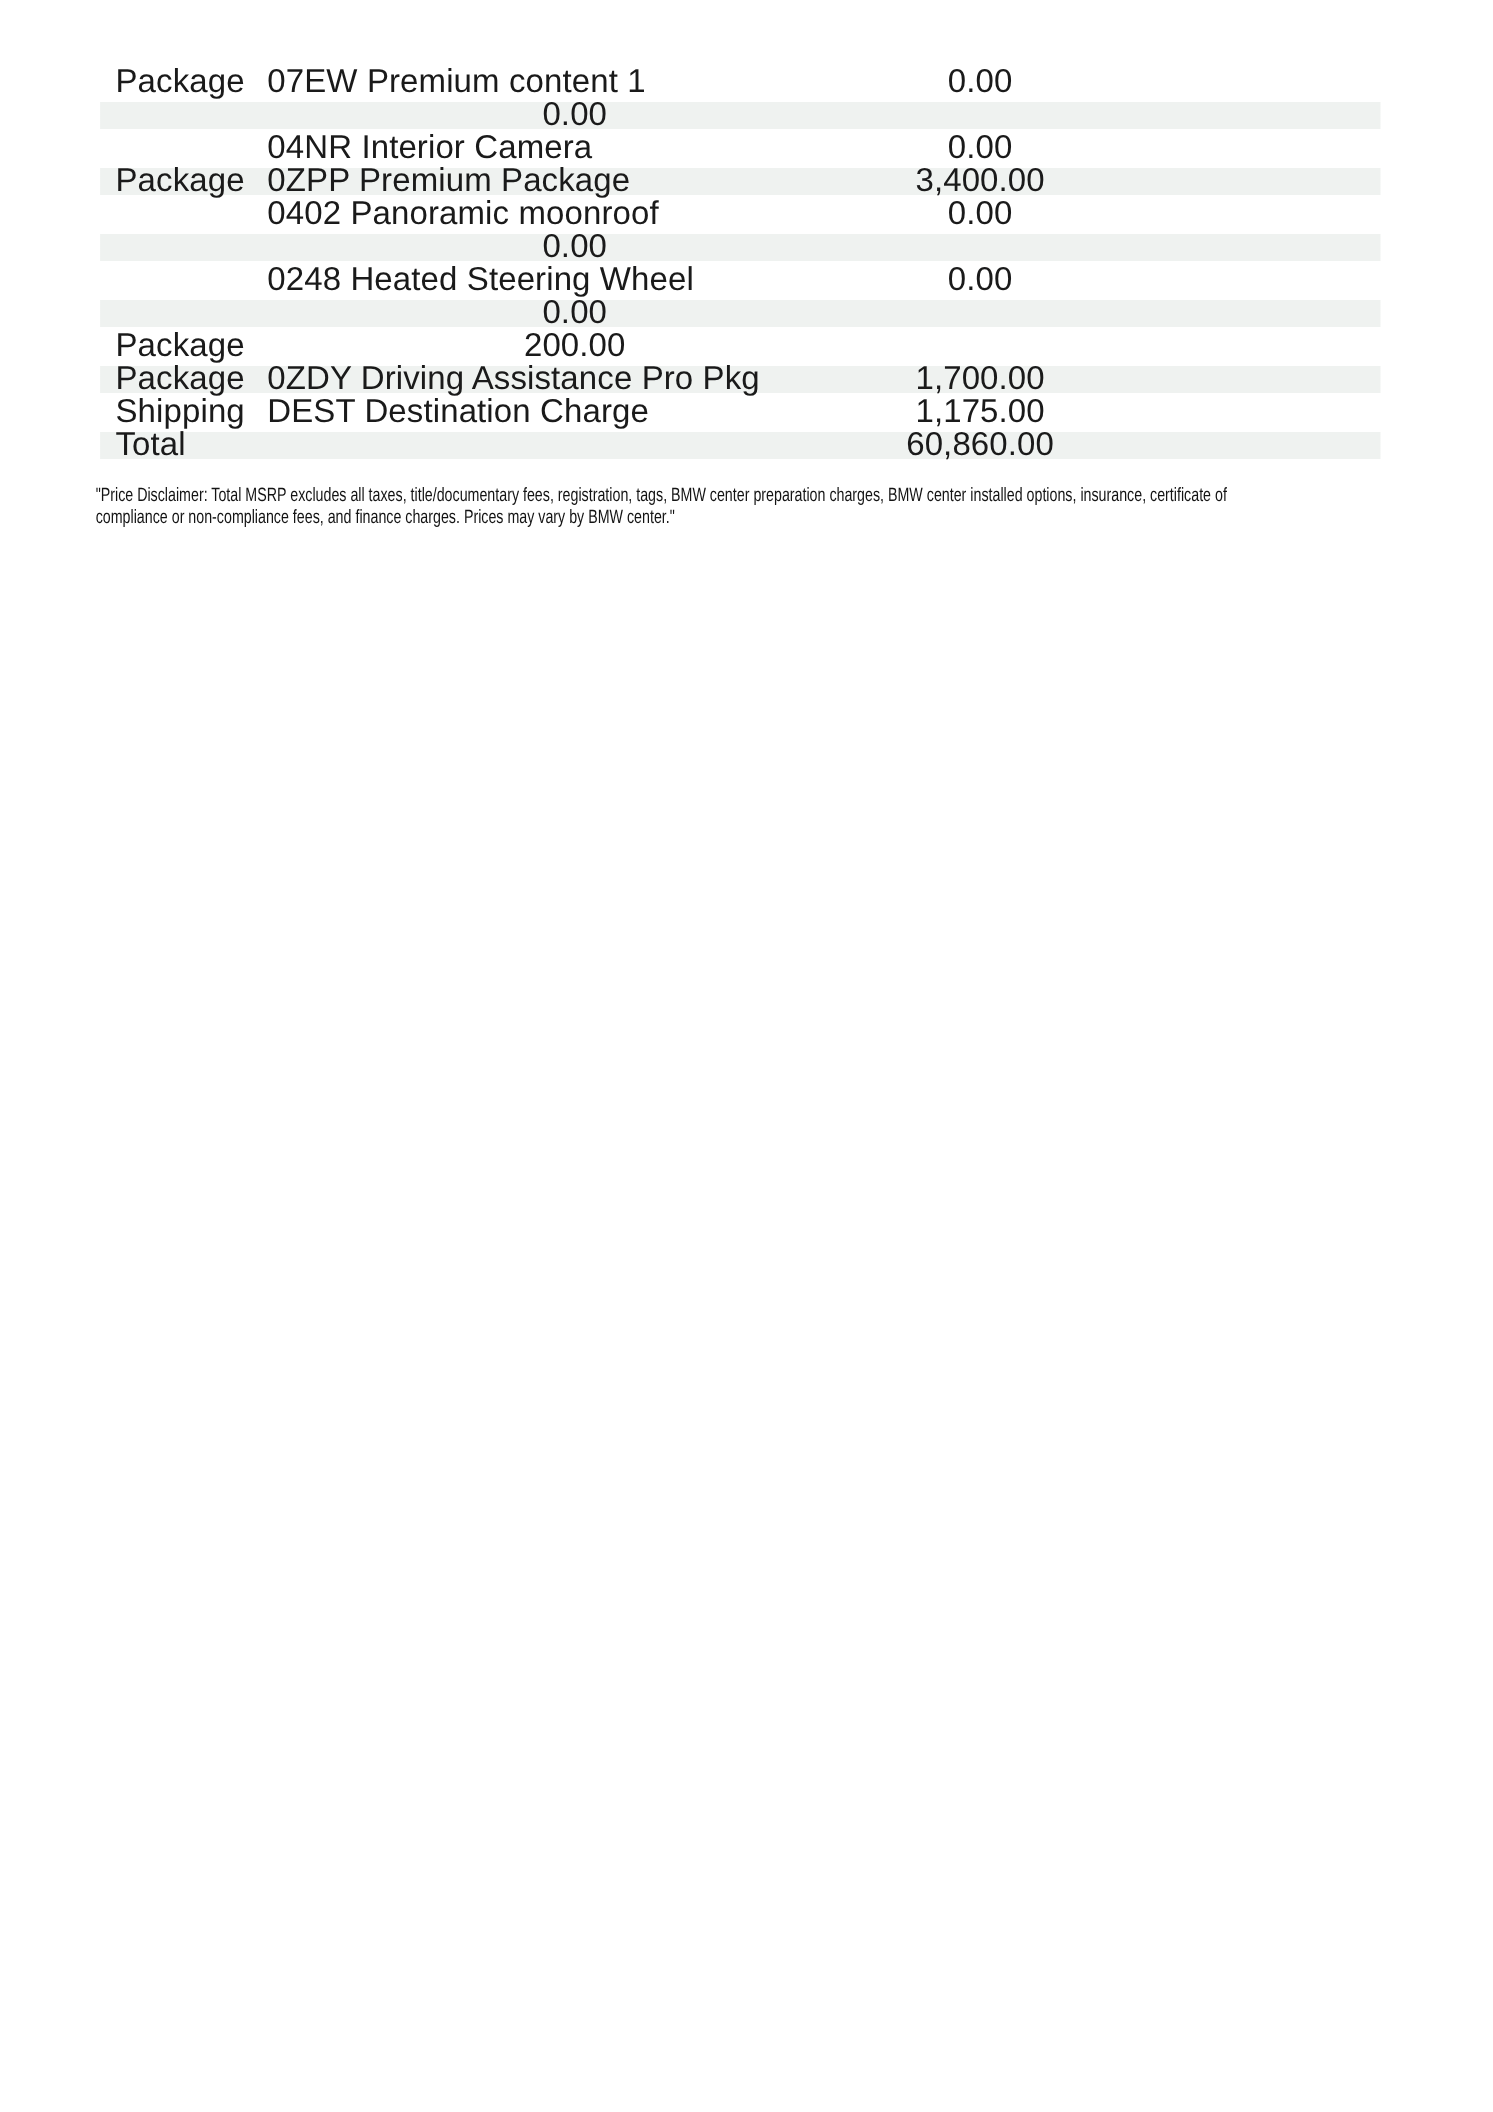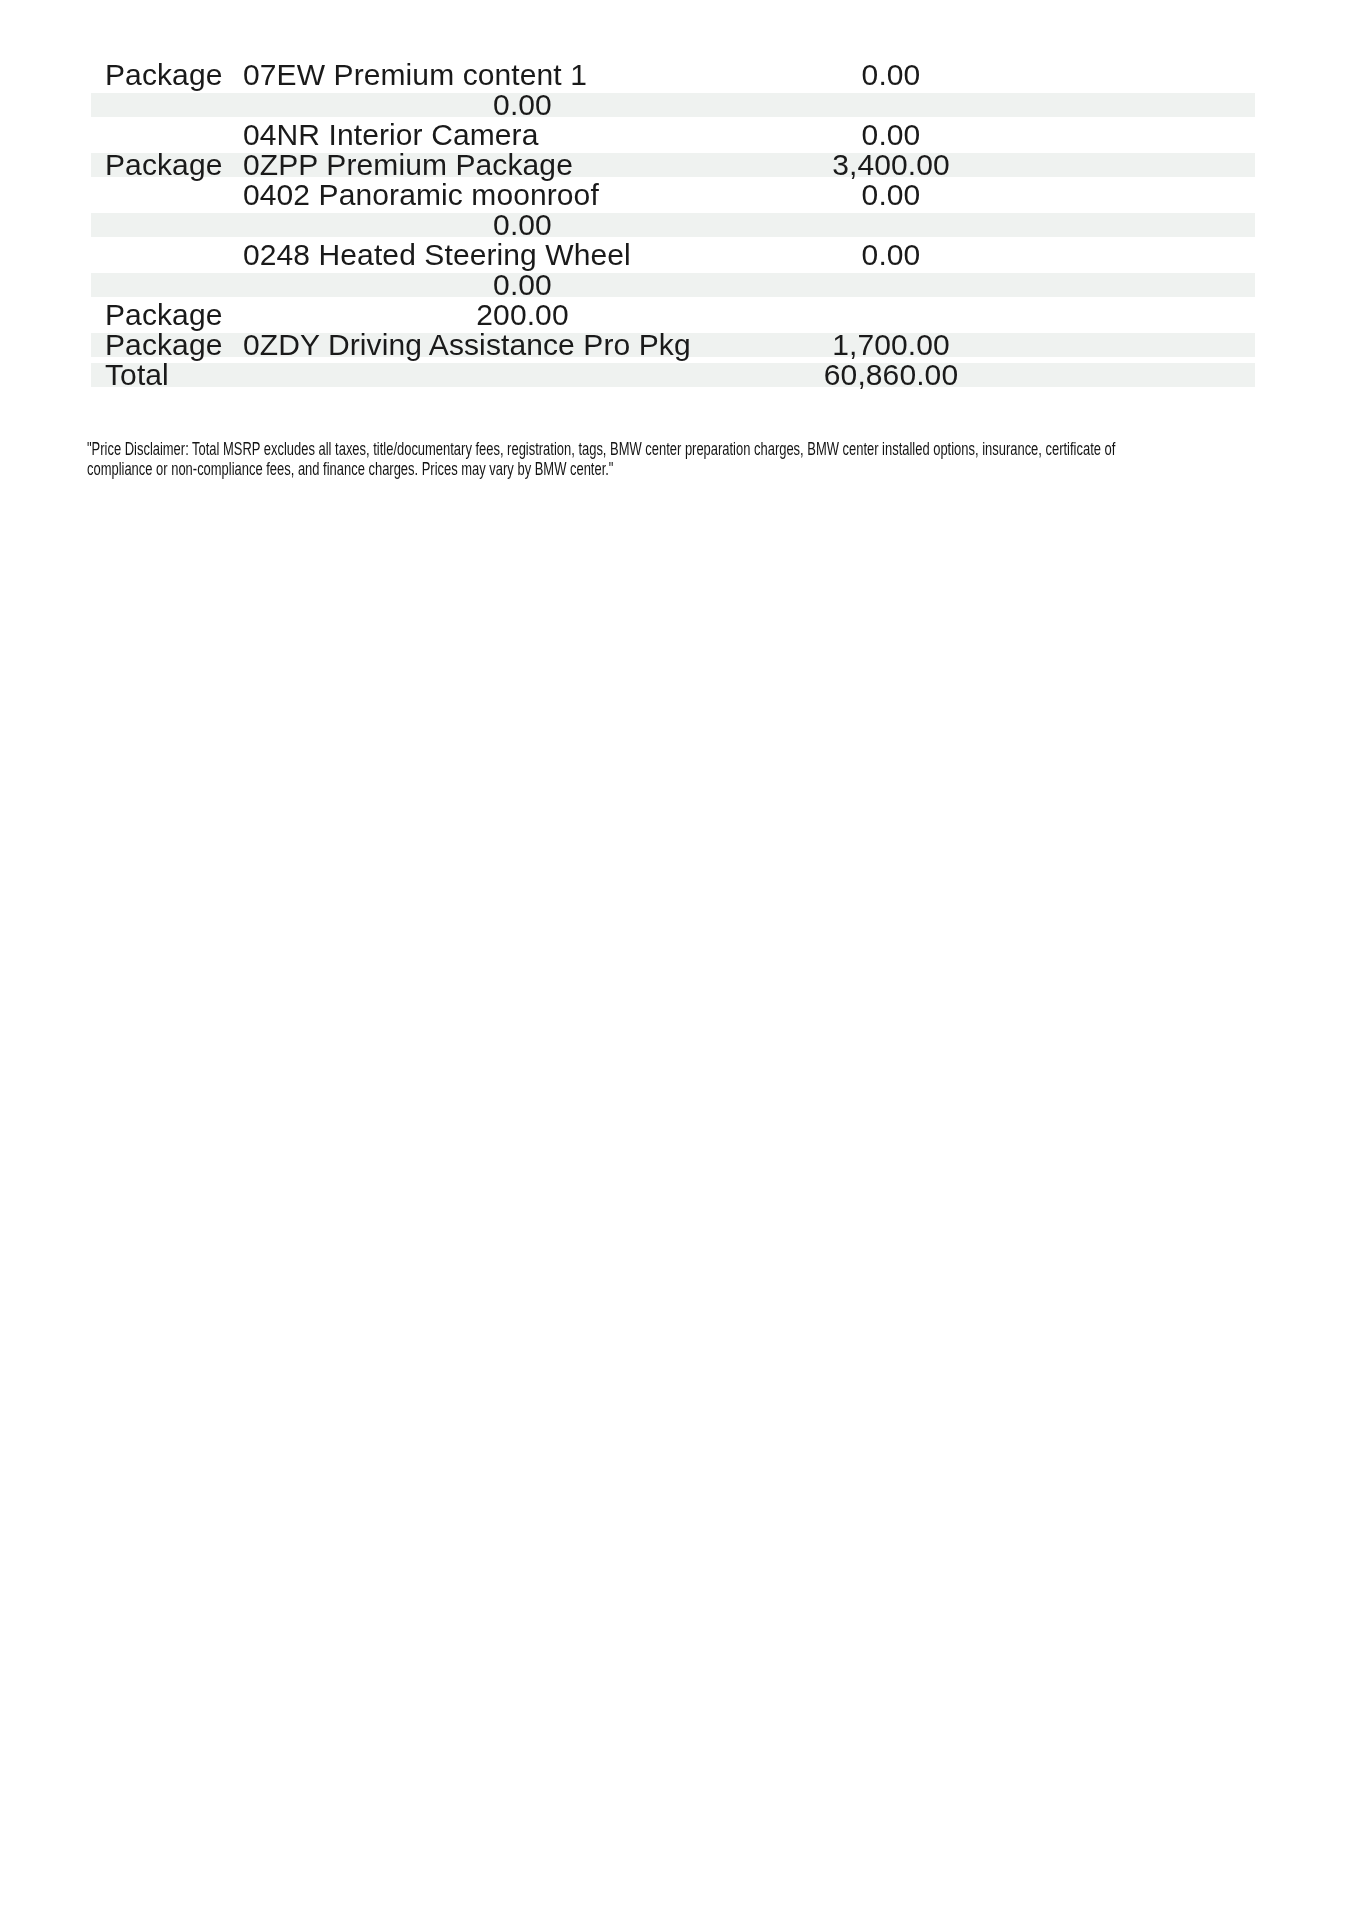--- a/index.html
+++ b/index.html
@@ -139,20 +139,26 @@
       <span class="cell-filler"></span>
     </div>
 
     <div class="price-row shaded">
       <span class="cell-category">Package</span>
       <span class="cell-item">0ZDY Driving Assistance Pro Pkg</span>
       <span class="cell-amount">1,700.00</span>
       <span class="cell-filler"></span>
     </div>
 
+    <div class="price-row">
+      <span class="cell-category">Shipping</span>
+      <span class="cell-item">DEST Destination Charge</span>
+      <span class="cell-amount">1,175.00</span>
+      <span class="cell-filler"></span>
+    </div>
 
     <div class="price-row shaded">
       <span class="cell-category">Total</span>
       <span class="cell-item"></span>
       <span class="cell-amount">60,860.00</span>
       <span class="cell-filler"></span>
     </div>
   </div>
 
   <div class="disclaimer">

